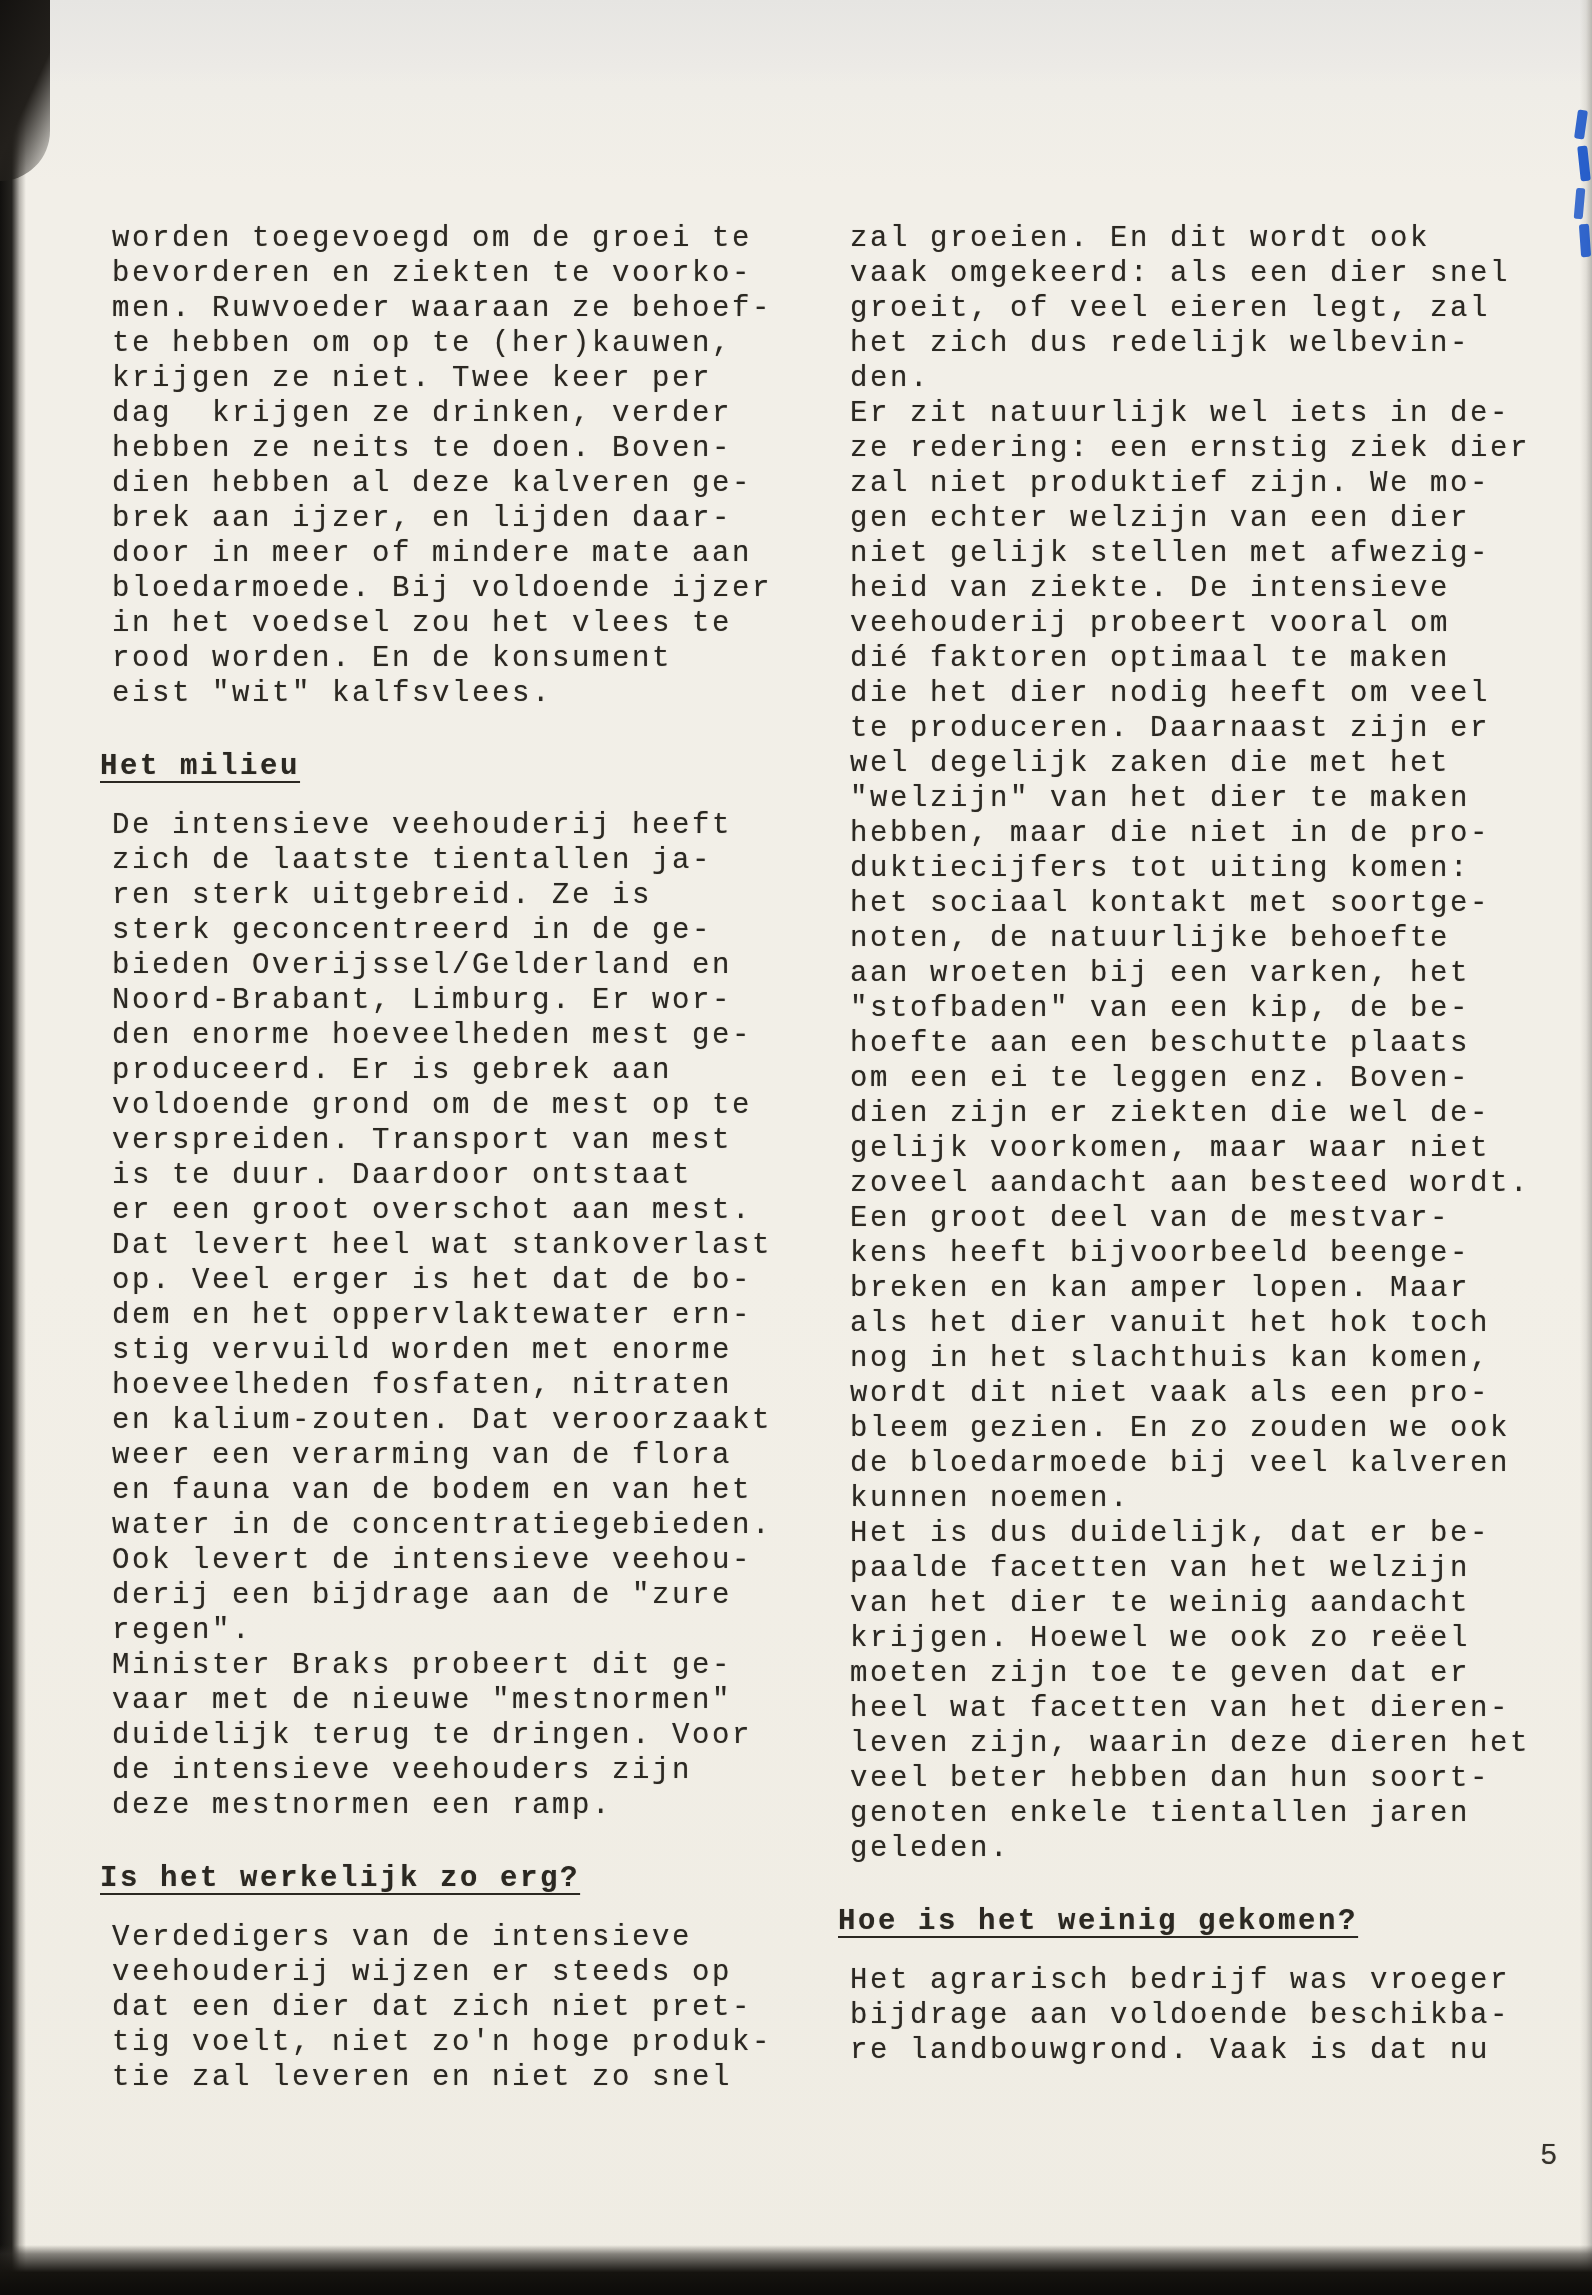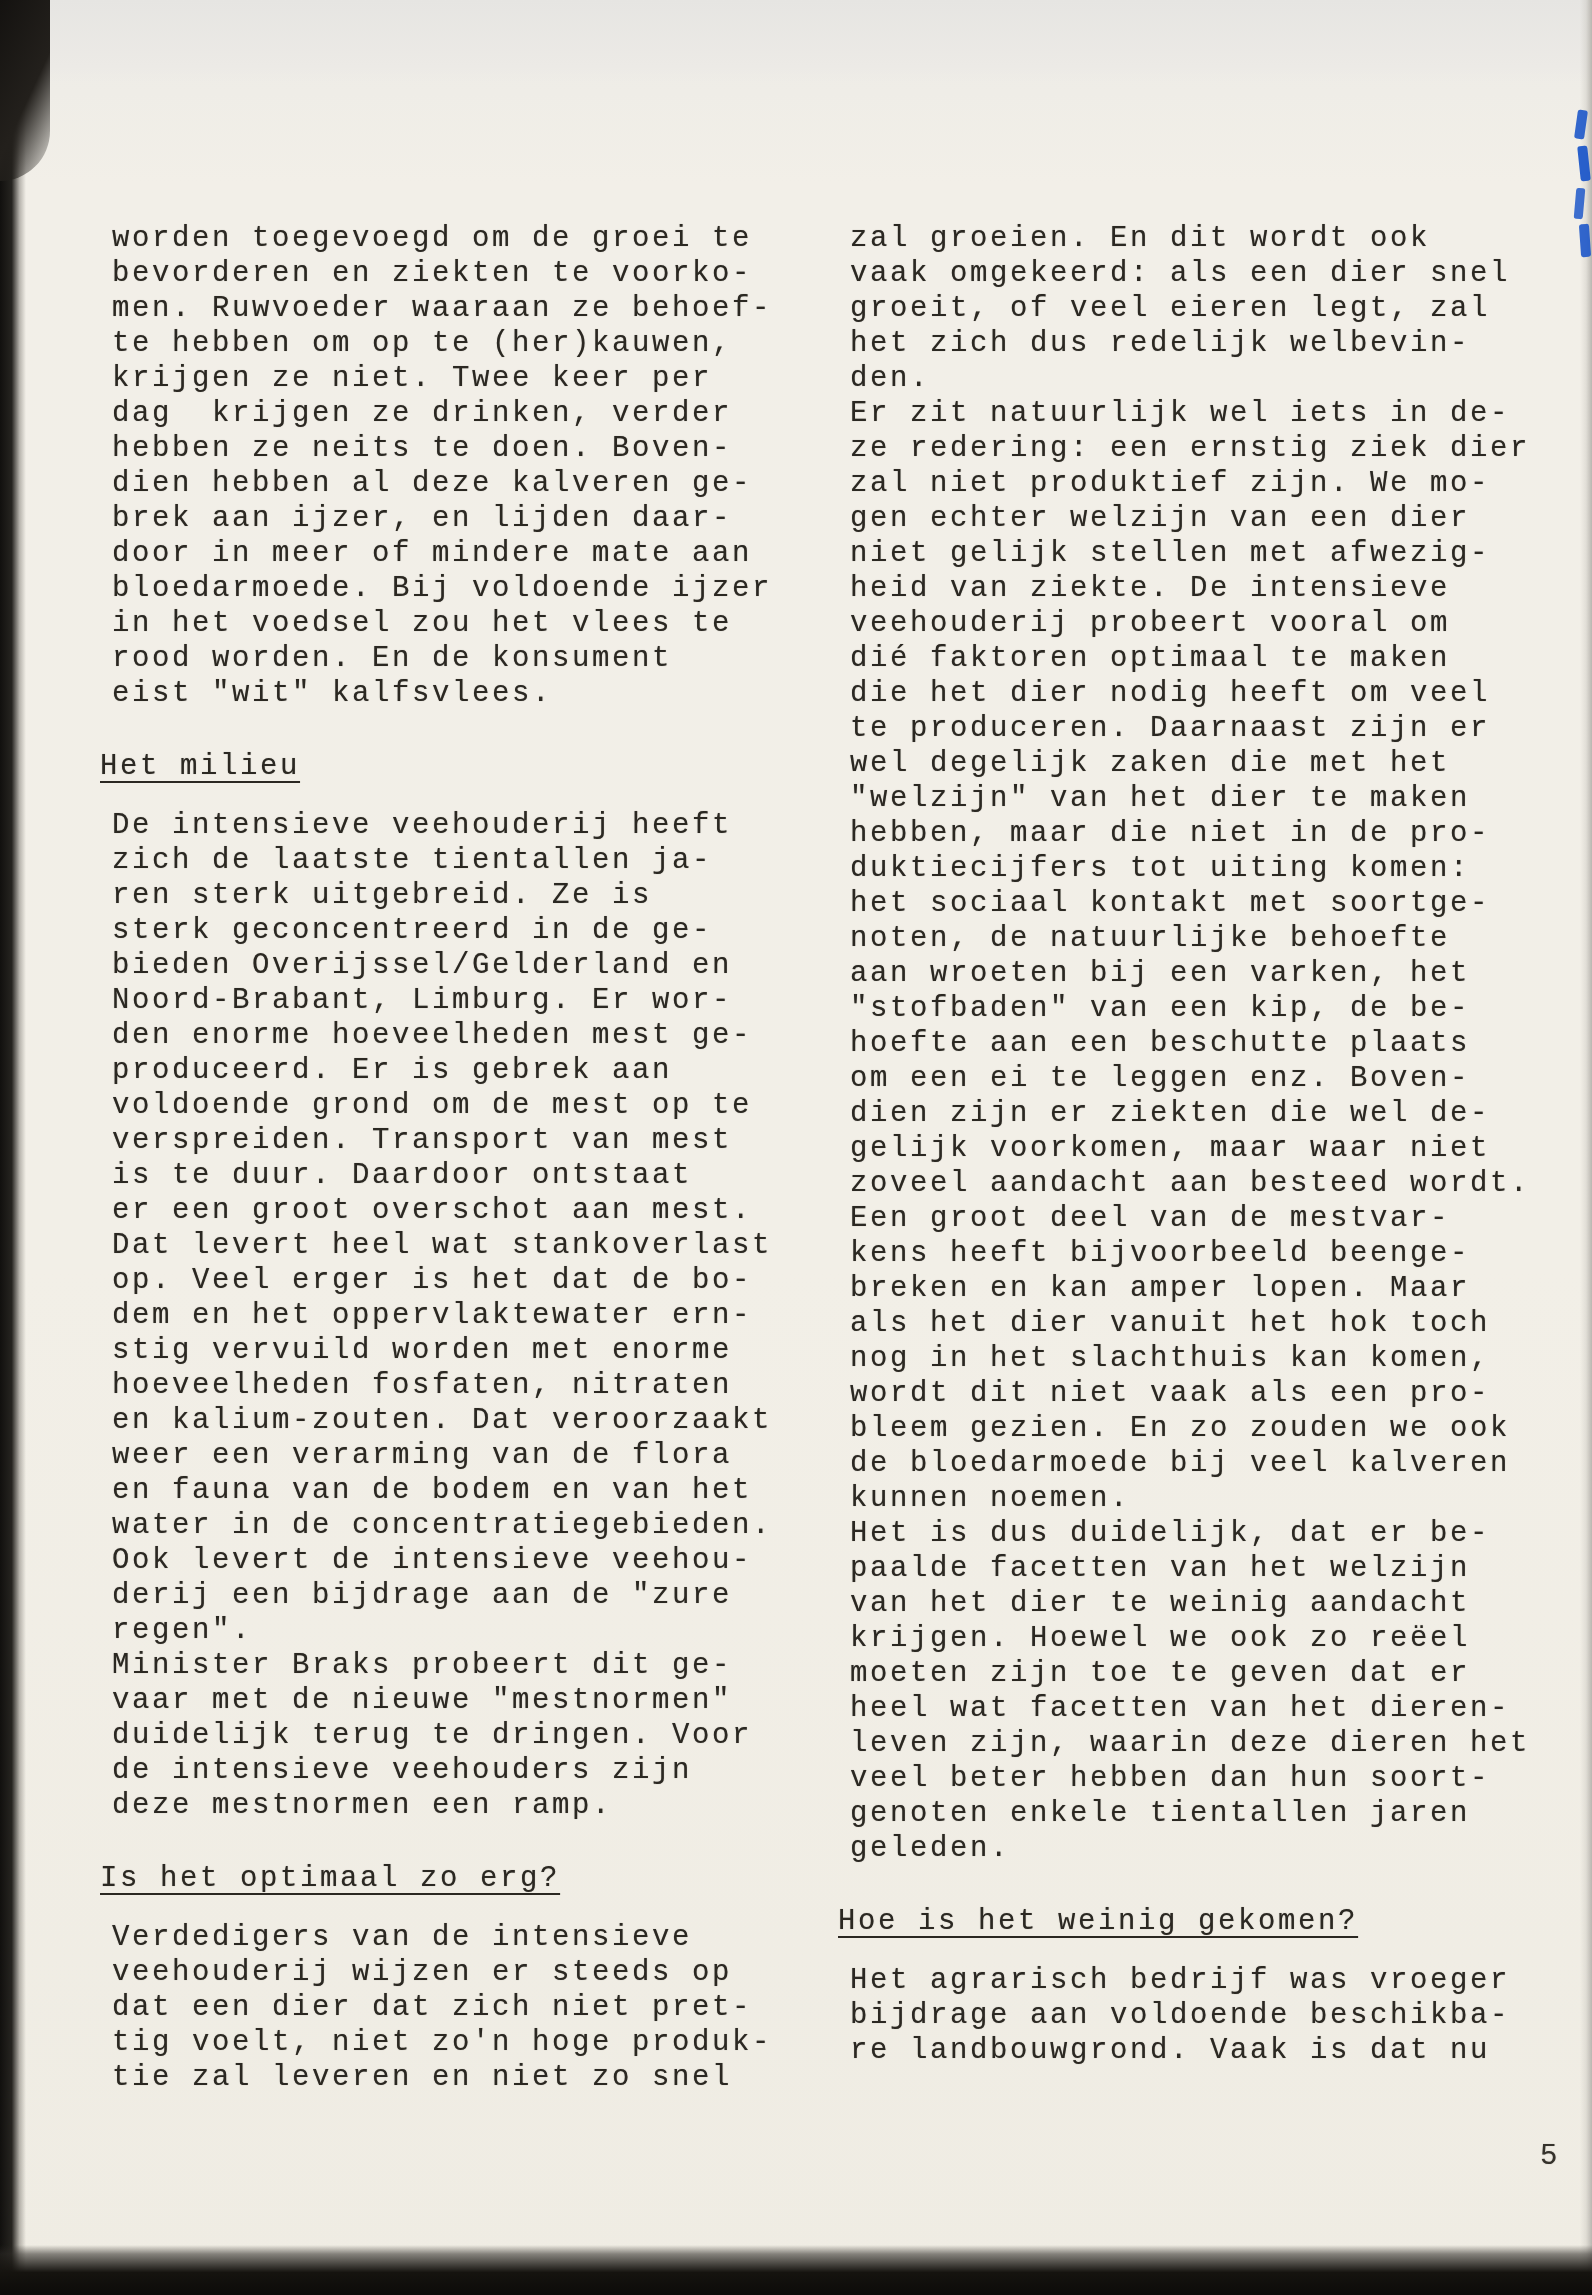--- a/index.html
+++ b/index.html
@@ -47,21 +47,21 @@
   .col {
     position:absolute; top:209px;
     font-size:29px; line-height:35px; letter-spacing:2.6px;
     color:#2b2822;
     text-shadow:0 0 0.9px rgba(43,40,34,0.45);
   }
   .col-left  { left:100px; width:708px; }
   .col-right { left:838px; width:734px; }
   .para { white-space:pre-wrap; margin:12px; }
   .heading {
-    font-size:29px; font-weight:normal; letter-spacing:2.6px;
+    font-size:29px; font-weight:bold; letter-spacing:2.6px;
     margin:38px 0 24px 0;
     text-decoration:underline;
     text-underline-offset:7px;
     text-decoration-thickness:1.7px;
     white-space:pre;
   }
   .page-number {
     position:absolute; left:1540px; top:2140px;
     font-size:29px; color:#35322b;
     text-shadow:0 0 0.9px rgba(43,40,34,0.45);
@@ -122,21 +122,21 @@
 en fauna van de bodem en van het
 water in de concentratiegebieden.
 Ook levert de intensieve veehou-
 derij een bijdrage aan de "zure
 regen".
 Minister Braks probeert dit ge-
 vaar met de nieuwe "mestnormen"
 duidelijk terug te dringen. Voor
 de intensieve veehouders zijn
 deze mestnormen een ramp.</p>
-    <h2 class="heading">Is het optimaal zo erg?</h2>
+    <h2 class="heading">Is het werkelijk zo erg?</h2>
     <p class="para">Verdedigers van de intensieve
 veehouderij wijzen er steeds op
 dat een dier dat zich niet pret-
 tig voelt, niet zo'n hoge produk-
 tie zal leveren en niet zo snel</p>
   </div>
 
   <div class="col col-right">
     <p class="para">zal groeien. En dit wordt ook
 vaak omgekeerd: als een dier snel

